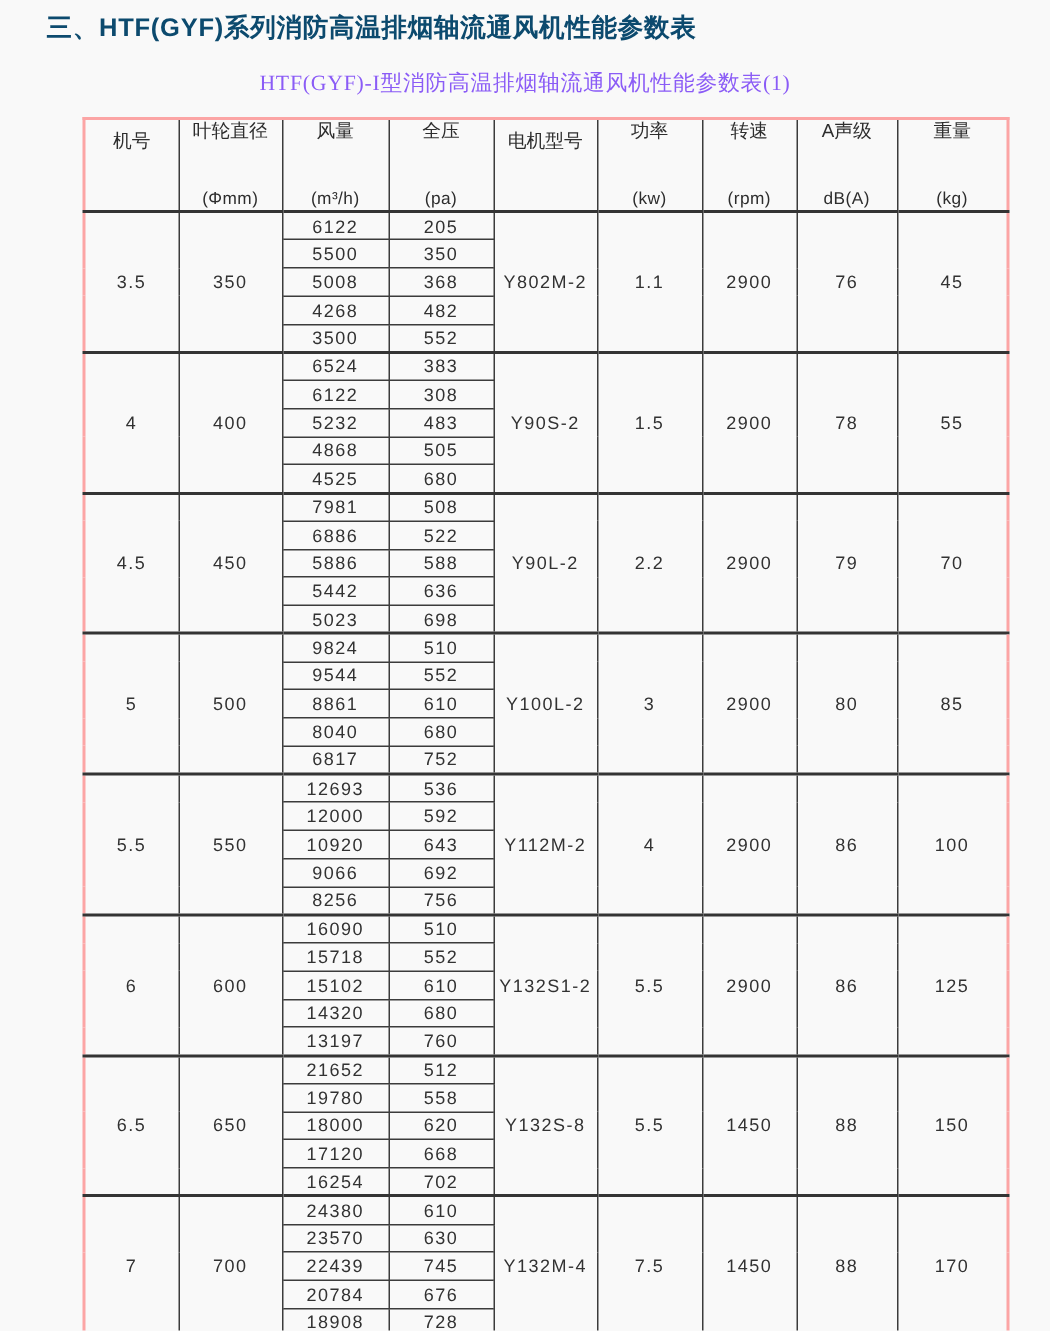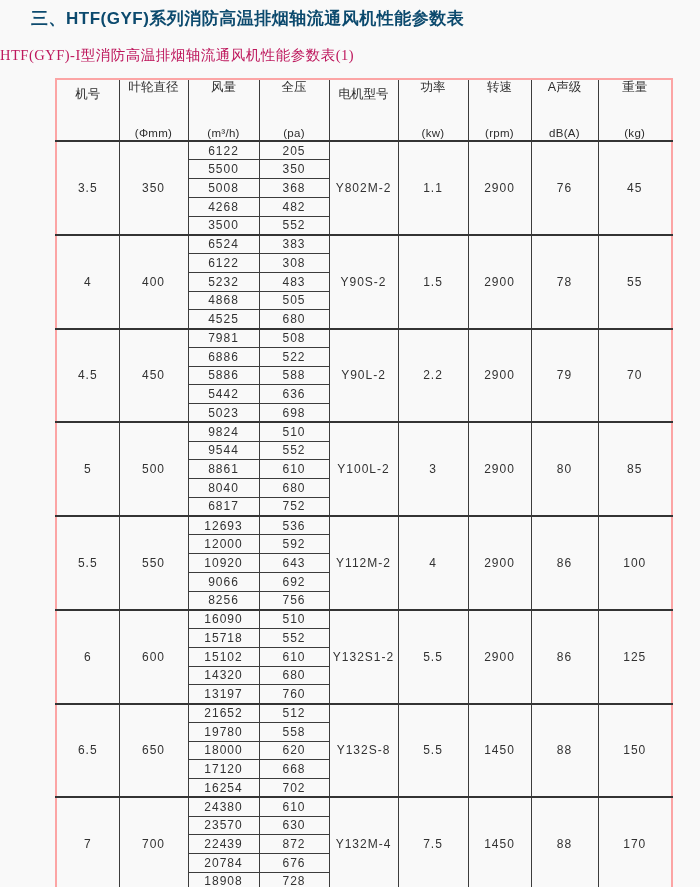--- a/index.html
+++ b/index.html
@@ -23,25 +23,25 @@
     font-weight: 700;
     color: #0c4a6e;
     letter-spacing: 0.5px;
     white-space: nowrap;
   }
   .doc-subtitle {
     position: absolute;
     top: 46px;
     left: 0;
     width: 100%;
-    text-align: left;
+    text-align: center;
     font-size: 14.5px;
     font-weight: 400;
     font-family: "Liberation Serif", serif;
-    color: #be185d;
+    color: #8b5cf6;
     letter-spacing: 0.5px;
     white-space: nowrap;
   }
   table.params {
     position: absolute;
     left: 55px;
     top: 78px;
     width: 616px;
     border-collapse: collapse;
     table-layout: fixed;
@@ -340,21 +340,21 @@
         <td rowspan="5">1450</td>
         <td rowspan="5">88</td>
         <td rowspan="5">170</td>
       </tr>
       <tr>
         <td>23570</td>
         <td>630</td>
       </tr>
       <tr>
         <td>22439</td>
-        <td>872</td>
+        <td>745</td>
       </tr>
       <tr>
         <td>20784</td>
         <td>676</td>
       </tr>
       <tr>
         <td>18908</td>
         <td>728</td>
       </tr>
     </tbody>

